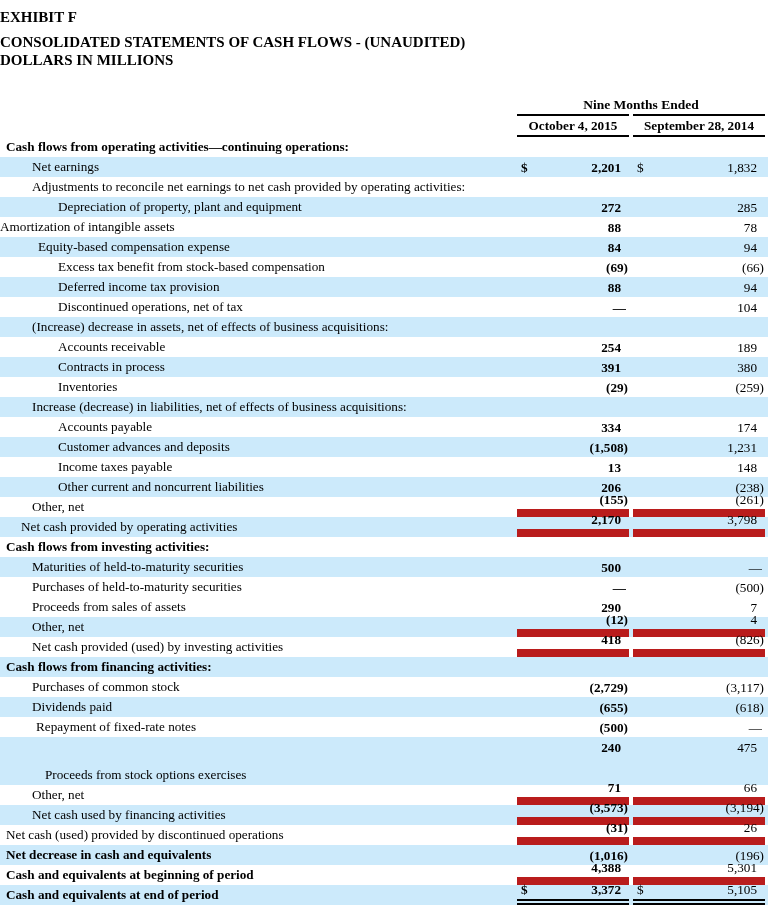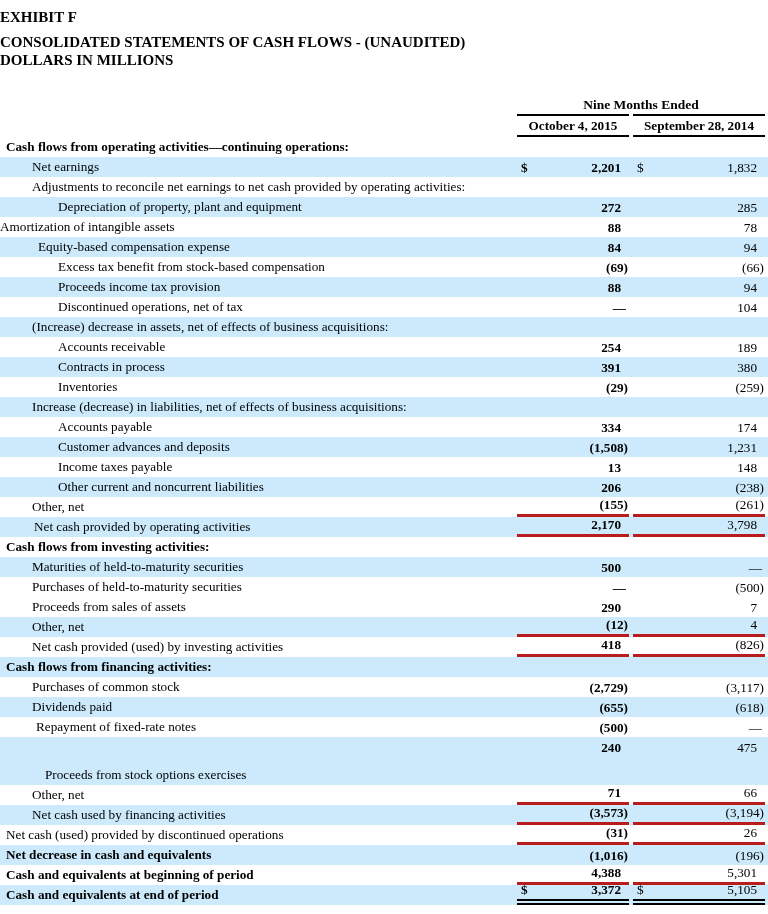--- a/index.html
+++ b/index.html
@@ -31,21 +31,21 @@
   
   .row{min-height:20px;line-height:20px;font-size:13.2px;}
   .row.shaded{background:var(--stripe,#cceafb);}
   .label{min-height:20px;padding-right:6px;max-width:510px;}
   .label.b{font-weight:bold;}
   .val{height:20px;display:flex;align-items:flex-end;line-height:19px;padding:0 1px 0 4px;white-space:nowrap;}
   .val .num{margin-left:auto;}
   .num.padded{padding-right:7px;}
   .num.dash{padding-right:2px;}
   .v2015{font-weight:bold;}
-  .row.rule .val{border-bottom:3px solid #b91c1c;}
+  .row.rule .val{border-bottom:8px solid #b91c1c;}
   .row.drule .val{border-bottom:6px double #000;}
 </style>
 </head>
 <body style="--stripe: #cceafb;">
 
 <div class="titles">
   <div class="title-line title-exhibit">EXHIBIT F</div>
   <div class="title-line">CONSOLIDATED STATEMENTS OF CASH FLOWS - (UNAUDITED)</div>
   <div class="title-line">DOLLARS IN MILLIONS</div>
 </div>
@@ -149,21 +149,21 @@
       <span class="num">(69)</span>
     </div>
     <div></div>
     <div class="val v2014">
       <span class="dollar"></span>
       <span class="num">(66)</span>
     </div>
     <div></div>
   </div>
       <div class="grid row shaded">
-    <div class="label" style="padding-left: 58px;">Proceeds income tax provision</div>
+    <div class="label" style="padding-left: 58px;">Deferred income tax provision</div>
     <div class="val v2015">
       <span class="dollar"></span>
       <span class="num padded">88</span>
     </div>
     <div></div>
     <div class="val v2014">
       <span class="dollar"></span>
       <span class="num padded">94</span>
     </div>
     <div></div>
@@ -305,21 +305,21 @@
       <span class="num">(155)</span>
     </div>
     <div></div>
     <div class="val v2014">
       <span class="dollar"></span>
       <span class="num">(261)</span>
     </div>
     <div></div>
   </div>
       <div class="grid row shaded rule">
-    <div class="label" style="padding-left: 34px;">Net cash provided by operating activities</div>
+    <div class="label" style="padding-left: 21px;">Net cash provided by operating activities</div>
     <div class="val v2015">
       <span class="dollar"></span>
       <span class="num padded">2,170</span>
     </div>
     <div></div>
     <div class="val v2014">
       <span class="dollar"></span>
       <span class="num padded">3,798</span>
     </div>
     <div></div>

